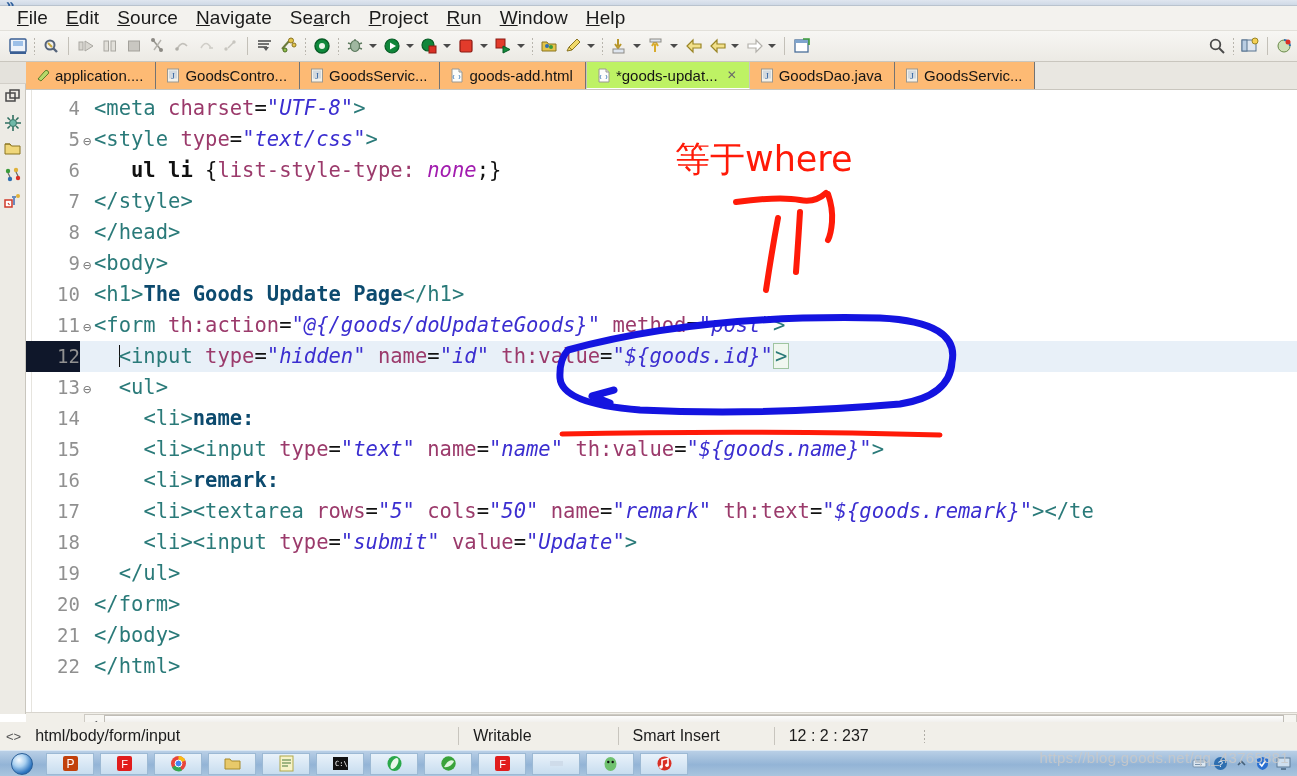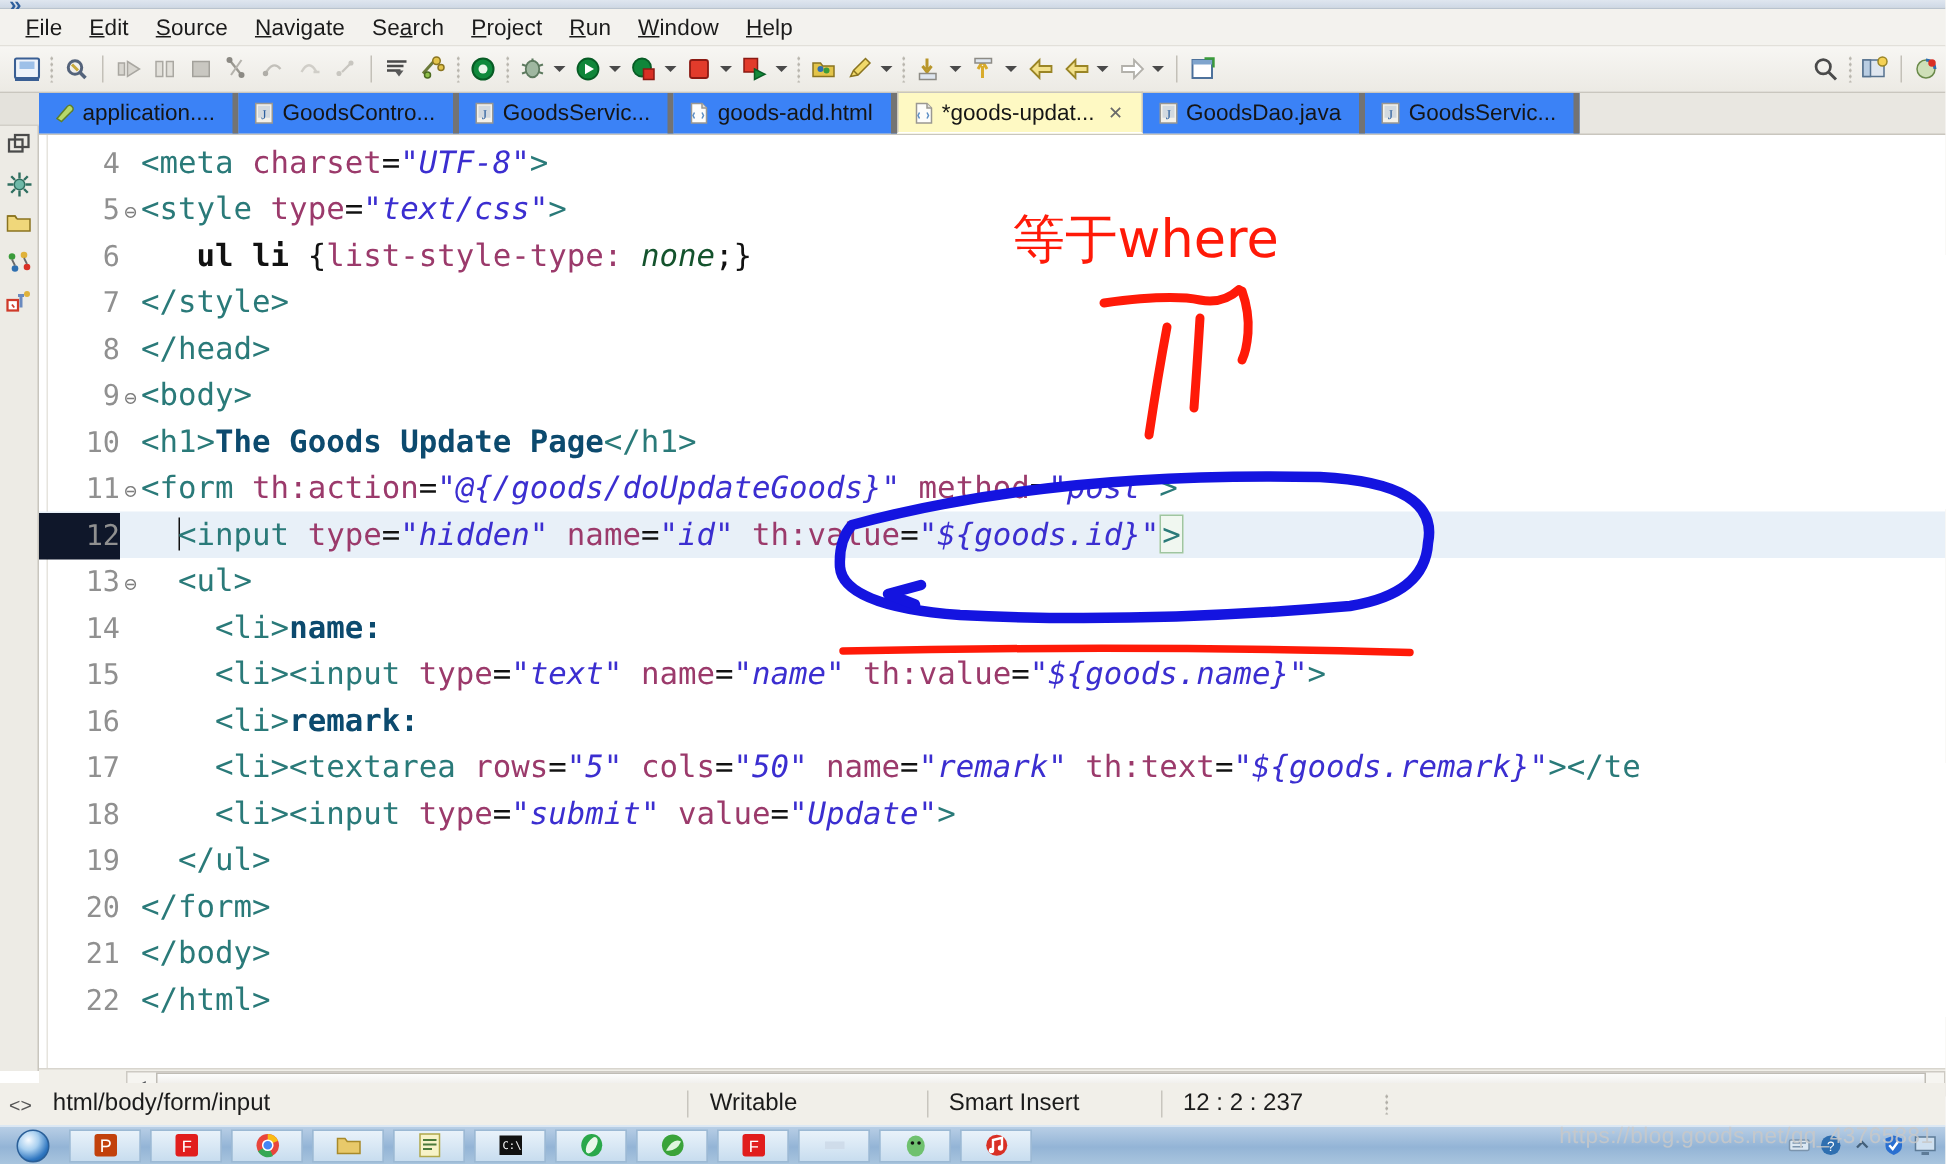--- a/index.html
+++ b/index.html
@@ -30,21 +30,21 @@
 
   
   .menubar {
     position: absolute; left: 0; top: 6px; width: 1297px; height: 25px;
     background: #f3f2ee;
     display: flex; align-items: center;
     padding-left: 8px;
     border-bottom: 1px solid #e2e0da;
   }
   .menuitem {
-    font-size: 15px; color: #1b1b1b;
+    font-size: 19px; color: #1b1b1b;
     padding: 2px 9px 2px 9px;
     white-space: nowrap;
     letter-spacing: .1px;
   }
   .menuitem u { text-decoration: underline; }
 
   
   .toolbar {
     position: absolute; left: 0; top: 31px; width: 1297px; height: 31px;
     background: linear-gradient(#f7f6f3, #eceae4);
@@ -75,26 +75,26 @@
     position: absolute; left: 26px; top: 62px; width: 1271px; height: 28px;
     background: #e9e7e1;
     border-bottom: 1px solid #c9c6be;
     display: flex; align-items: flex-end;
   }
   .tab {
     height: 27px;
     display: flex; align-items: center; gap: 5px;
     padding: 0 12px 0 10px;
     font-size: 15px; color: #151515;
-    background: #3b82f6;
+    background: #fdba74;
     white-space: nowrap;
-    border-right: 4px solid #737373;
+    border-right: 1px solid #737373;
   }
   .tab.active {
-    background: #fef9c3;
+    background: #bef264;
     border-top: 1px solid #c9c6be;
     border-left: 1px solid #c9c6be;
     border-right: 1px solid #c9c6be;
     border-bottom: 1px solid #ffffff;
     height: 28px;
   }
   .tabclose { font-size: 12px; color: #6a6a6a; margin-left: 4px; }
   .ticon { width: 14px; height: 15px; position: relative; flex: 0 0 auto; }
 
   
@@ -141,21 +141,21 @@
   .hlnum { background:#0f172a; }
   .code { display: inline-block; }
 
   
   .tg   { color: #2a7a79; }            
   .at   { color: #9b3a6b; }            
   .st   { color: #3b2ed0; font-style: italic; }  
   .txt  { color: #0c4a6e; font-weight: bold; }   
   .cssel{ color: #111111; font-weight: bold; }
   .cssp { color: #9b3a6b; }
-  .cssv { color: #14532d; font-style: italic; }
+  .cssv { color: #a21caf; font-style: italic; }
   .eq   { color: #111111; }
   .caret{
     display:inline-block; width:0; border-left:1px solid #111;
     height:22px; vertical-align:-4px; margin-right:-1px;
   }
   .greenbox {
     border: 1px solid #9fc5a0; background: #f0f7f0; padding: 0 1px;
     color:#2a7a79;
   }
 

